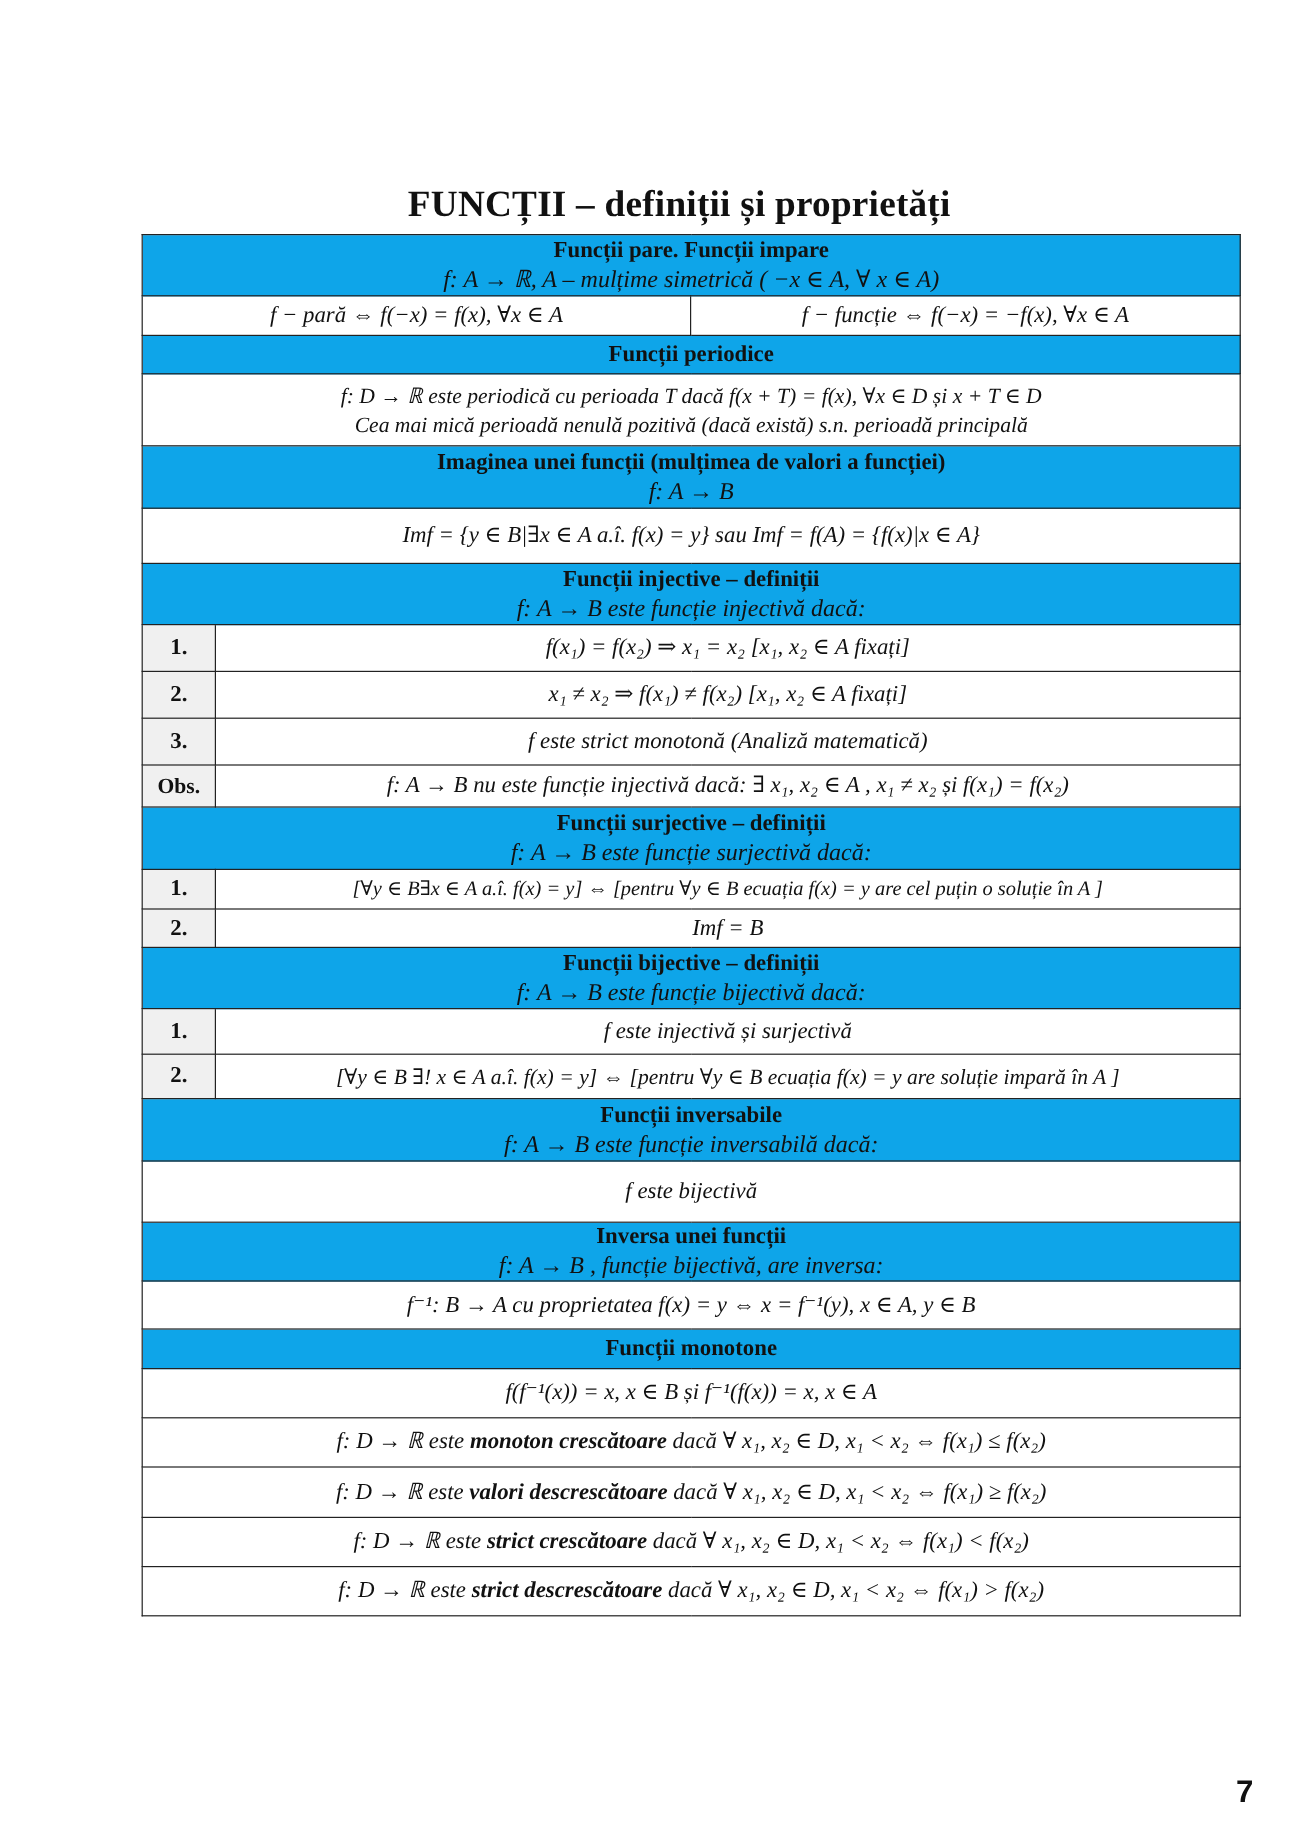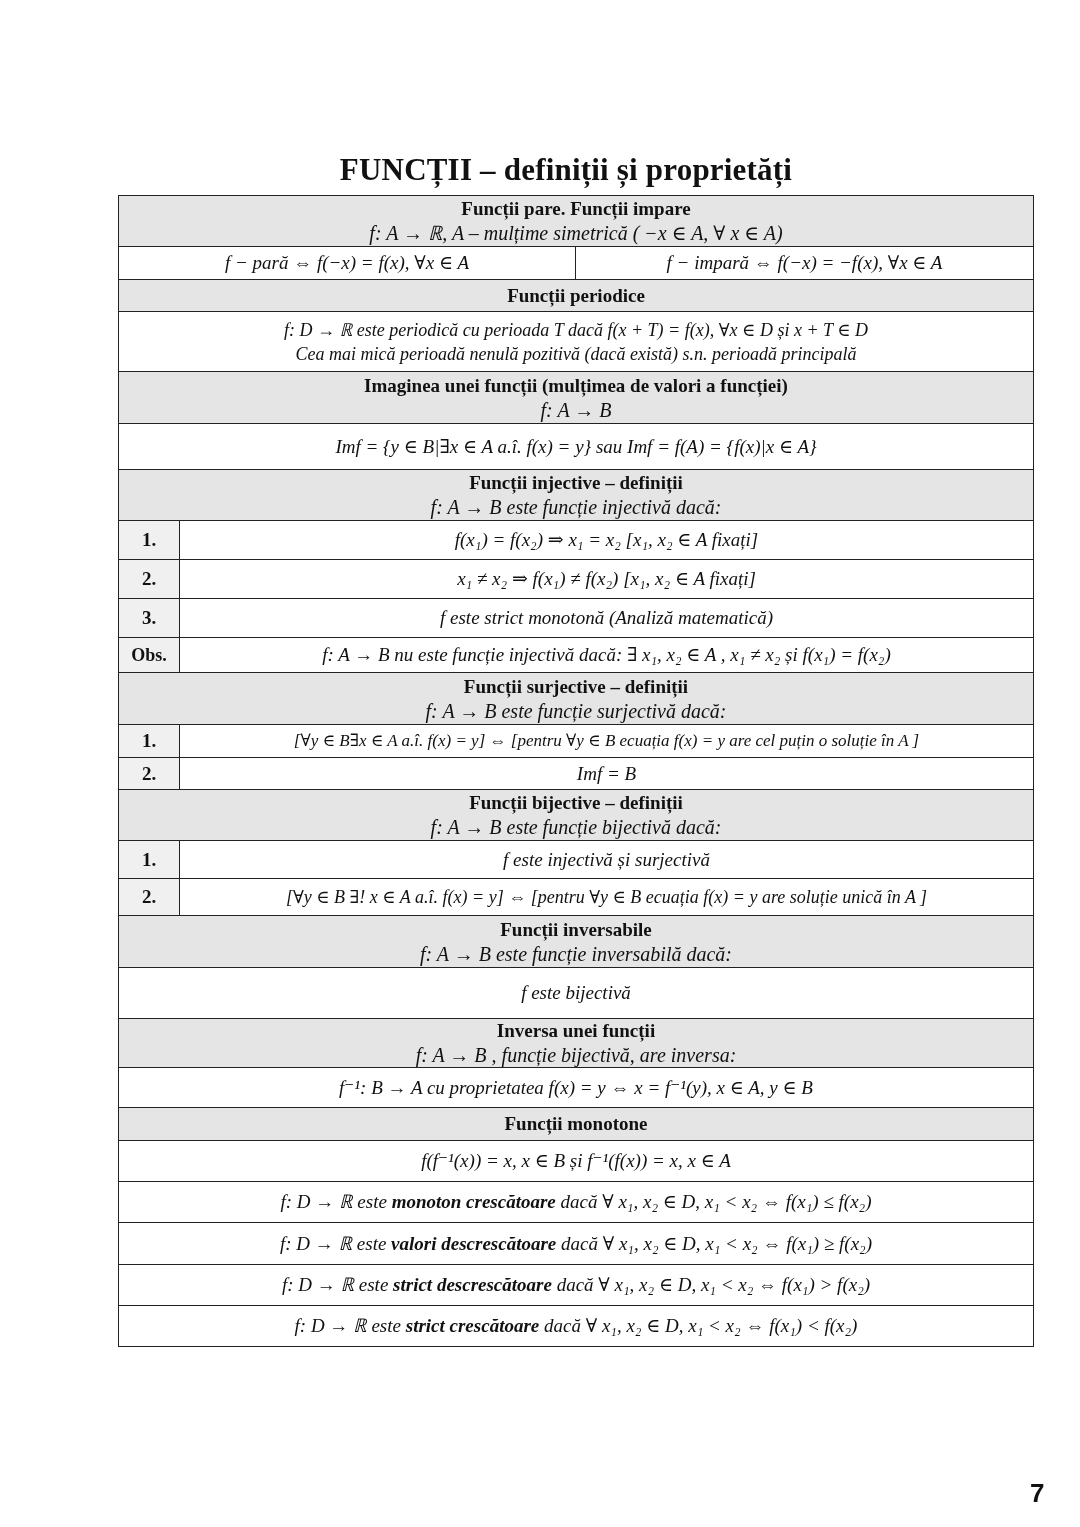--- a/index.html
+++ b/index.html
@@ -6,21 +6,21 @@
   body { width: 1080px; height: 1527px; position: relative; overflow: hidden;
          font-family: "Liberation Serif", "DejaVu Serif", serif; color: #111; }
   .title { position: absolute; top: 152px; left: 0; width: 1080px; text-align: center;
            font-weight: bold; font-size: 31px; letter-spacing: 0.2px; margin-left: 26px; }
   .page-num { position: absolute; left: 1030px; top: 1478px; font-family: "Liberation Sans", sans-serif;
               font-weight: bold; font-size: 26px; }
   table.sheet { position: absolute; left: 118px; top: 195px; width: 915px; border-collapse: collapse;
                 table-layout: fixed; }
   table.sheet td { border: 1.5px solid #222; padding: 0 6px; text-align: center; vertical-align: middle;
                    font-size: 19px; line-height: 24px; }
-  td.head { background: #e5e5e5; }
+  td.head { background: #0ea5e9; }
   td.num { background: #f0f0f0; font-weight: bold; width: 48px; font-size: 19px; }
   .h-title { font-weight: bold; font-size: 19px; display: block; }
   .h-sub { font-style: italic; display: block; font-size: 20px; }
   .it { font-style: italic; }
   .it-small { font-style: italic; font-size: 18px; }
 </style>
 </head>
 <body>
 
 <div class="title">FUNCȚII – definiții și proprietăți</div>
@@ -34,21 +34,21 @@
 
   <tbody>
       <tr style="height:51px">
     <td class="head" colspan="3">
       <span class="h-title">Funcții pare. Funcții impare</span>
       <span class="h-sub">f: A → ℝ, A – mulțime simetrică ( −x ∈ A, ∀ x ∈ A)</span>
     </td>
   </tr>
   <tr style="height:33px">
     <td colspan="2" class="it">f − pară ⇔ f(−x) = f(x), ∀x ∈ A</td>
-    <td class="it">f − impară ⇔ f(−x) = −f(x), ∀x ∈ A</td>
+    <td class="it">f − funcție ⇔ f(−x) = −f(x), ∀x ∈ A</td>
   </tr>
 
   <tr style="height:32px">
     <td class="head" colspan="3">
       <span class="h-title">Funcții periodice</span>
     </td>
   </tr>
   <tr style="height:60px">
     <td colspan="3">
       <span class="it-small" style="display:block">f: D → ℝ este periodică cu perioada T dacă f(x + T) = f(x), ∀x ∈ D și x + T ∈ D</span>
@@ -109,21 +109,21 @@
       <span class="h-title">Funcții bijective – definiții</span>
       <span class="h-sub">f: A → B este funcție bijectivă dacă:</span>
     </td>
   </tr>
   <tr style="height:38px">
     <td class="num">1.</td>
     <td colspan="2" class="it-small">f este injectivă și surjectivă</td>
   </tr>
   <tr style="height:37px">
     <td class="num">2.</td>
-    <td colspan="2" class="it" style="font-size:18px">[∀y ∈ B ∃! x ∈ A a.î. f(x) = y] ⇔  [pentru ∀y ∈ B ecuația f(x) = y are soluție unică în A ]</td>
+    <td colspan="2" class="it" style="font-size:18px">[∀y ∈ B ∃! x ∈ A a.î. f(x) = y] ⇔  [pentru ∀y ∈ B ecuația f(x) = y are soluție impară în A ]</td>
   </tr>
 
   <tr style="height:52px">
     <td class="head" colspan="3">
       <span class="h-title">Funcții inversabile</span>
       <span class="h-sub">f: A → B este funcție inversabilă dacă:</span>
     </td>
   </tr>
   <tr style="height:51px">
     <td colspan="3" class="it-small">f este bijectivă</td>
@@ -152,24 +152,24 @@
       <span>f: D → ℝ este </span><b>monoton crescătoare</b><span> dacă ∀ x₁, x₂ ∈ D,  x₁ &lt; x₂ ⇔ f(x₁) ≤ f(x₂)</span>
     </td>
   </tr>
   <tr style="height:42px">
     <td colspan="3" class="it">
       <span>f: D → ℝ este </span><b>valori descrescătoare</b><span> dacă ∀ x₁, x₂ ∈ D,  x₁ &lt; x₂ ⇔ f(x₁) ≥ f(x₂)</span>
     </td>
   </tr>
   <tr style="height:41px">
     <td colspan="3" class="it">
-      <span>f: D → ℝ este </span><b>strict descrescătoare</b><span> dacă ∀ x₁, x₂ ∈ D,  x₁ &lt; x₂ ⇔ f(x₁) &gt; f(x₂)</span>
+      <span>f: D → ℝ este </span><b>strict crescătoare</b><span> dacă ∀ x₁, x₂ ∈ D,  x₁ &lt; x₂ ⇔ f(x₁) &lt; f(x₂)</span>
     </td>
   </tr>
   <tr style="height:41px">
     <td colspan="3" class="it">
-      <span>f: D → ℝ este </span><b>strict crescătoare</b><span> dacă ∀ x₁, x₂ ∈ D,  x₁ &lt; x₂ ⇔ f(x₁) &lt; f(x₂)</span>
+      <span>f: D → ℝ este </span><b>strict descrescătoare</b><span> dacă ∀ x₁, x₂ ∈ D,  x₁ &lt; x₂ ⇔ f(x₁) &gt; f(x₂)</span>
     </td>
   </tr>
 </tbody>
   </table>
 
 <div class="page-num">7</div>
 
 </body></html>

